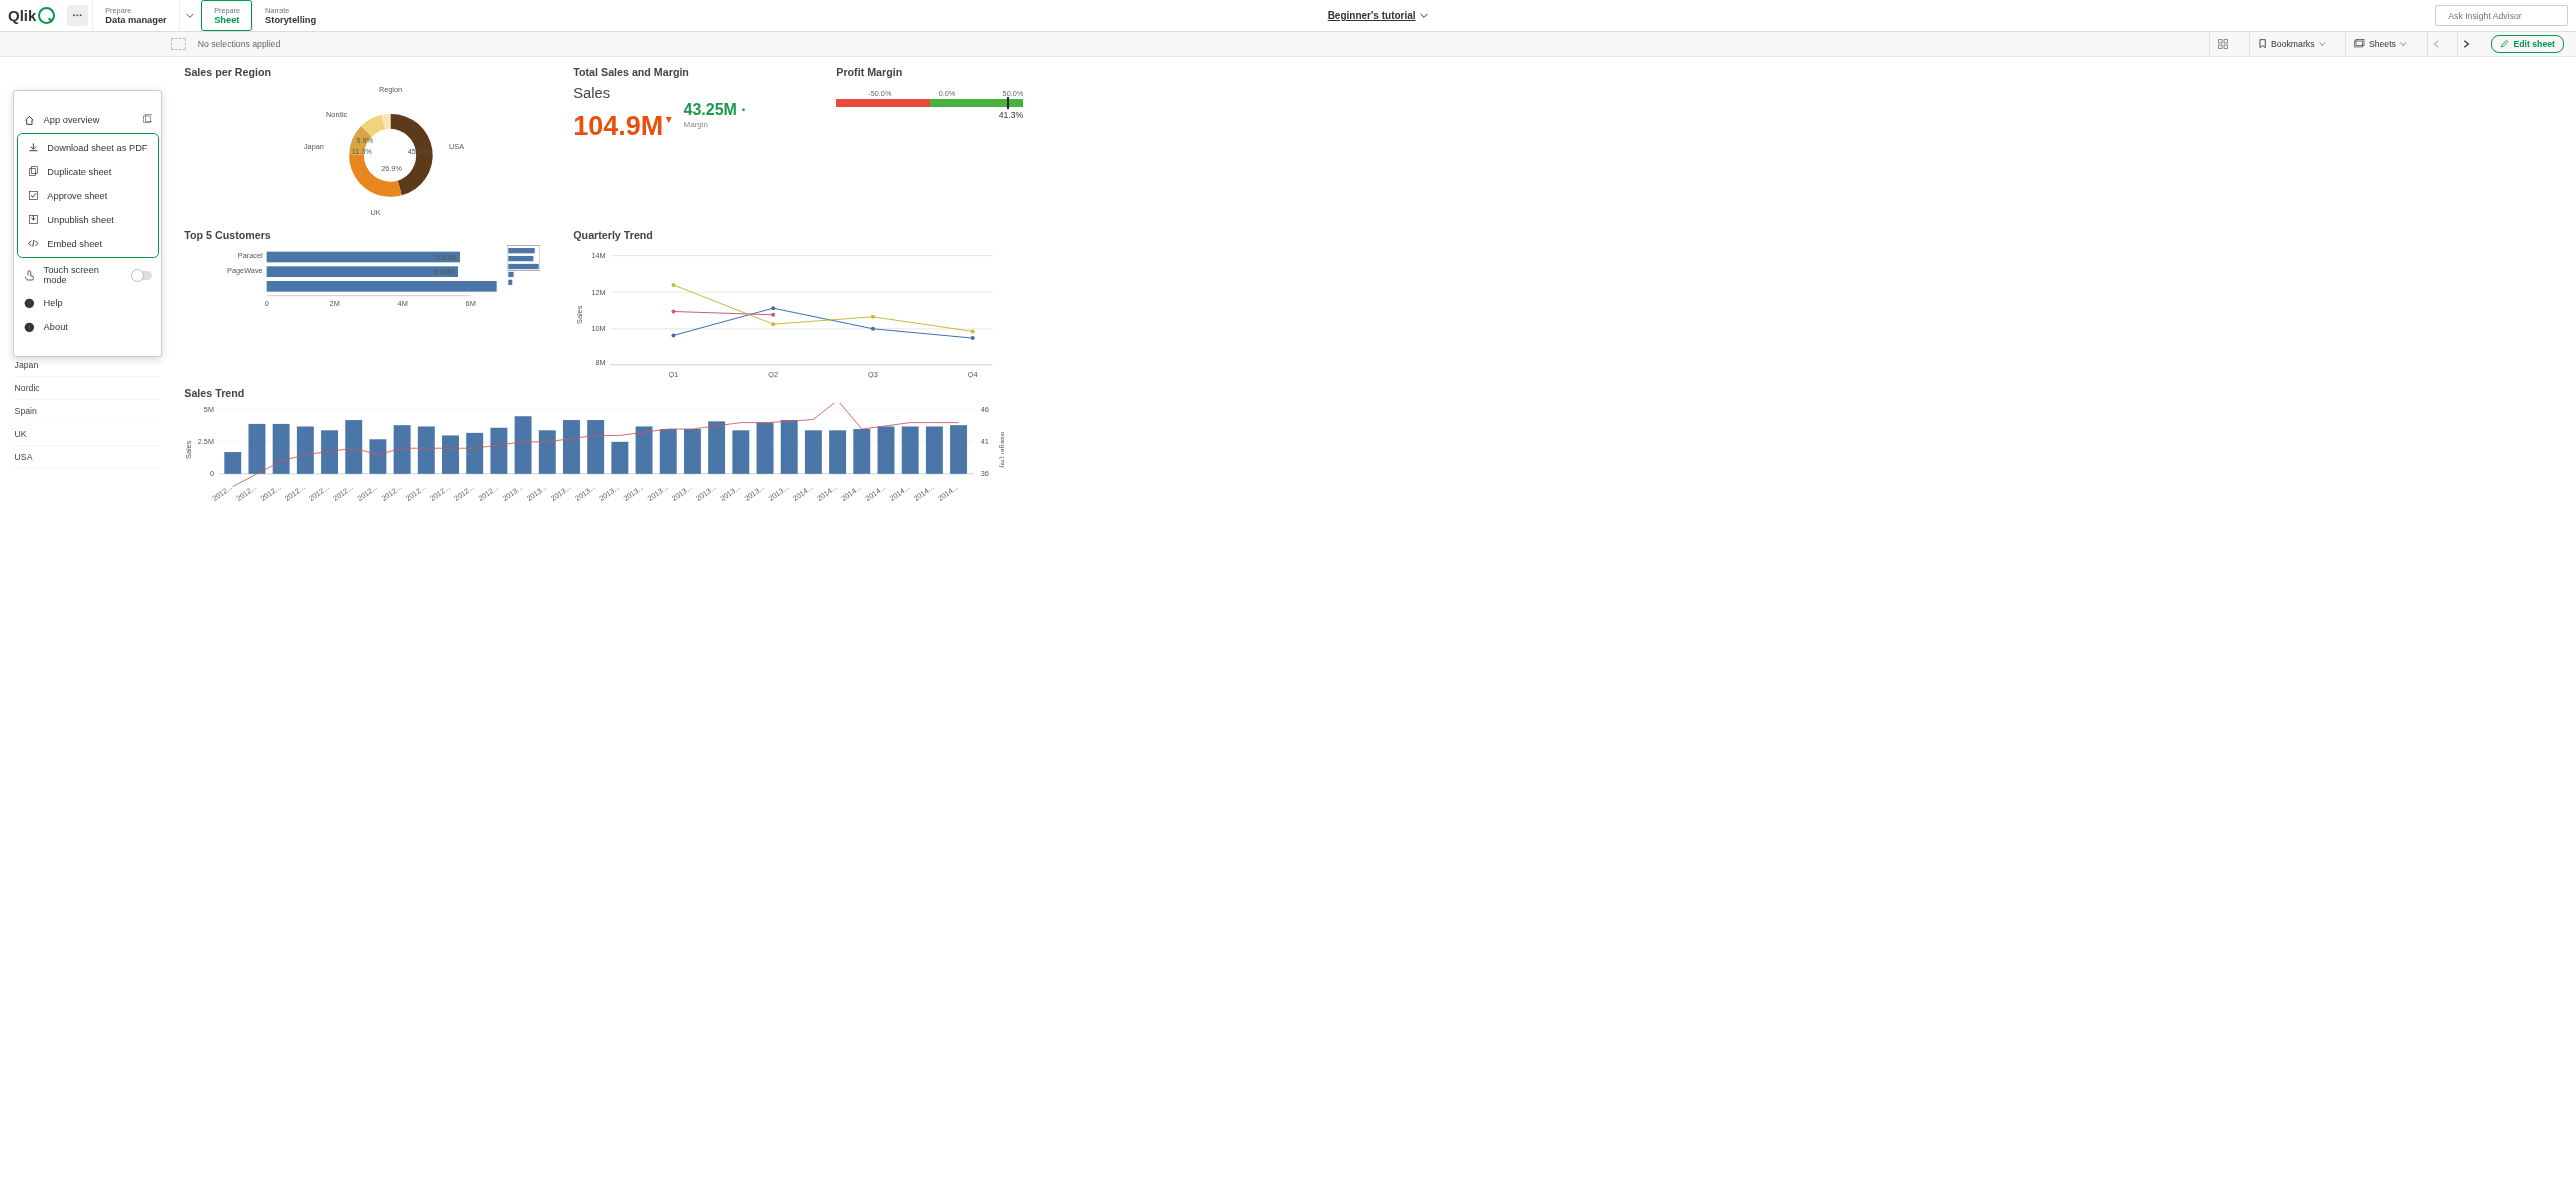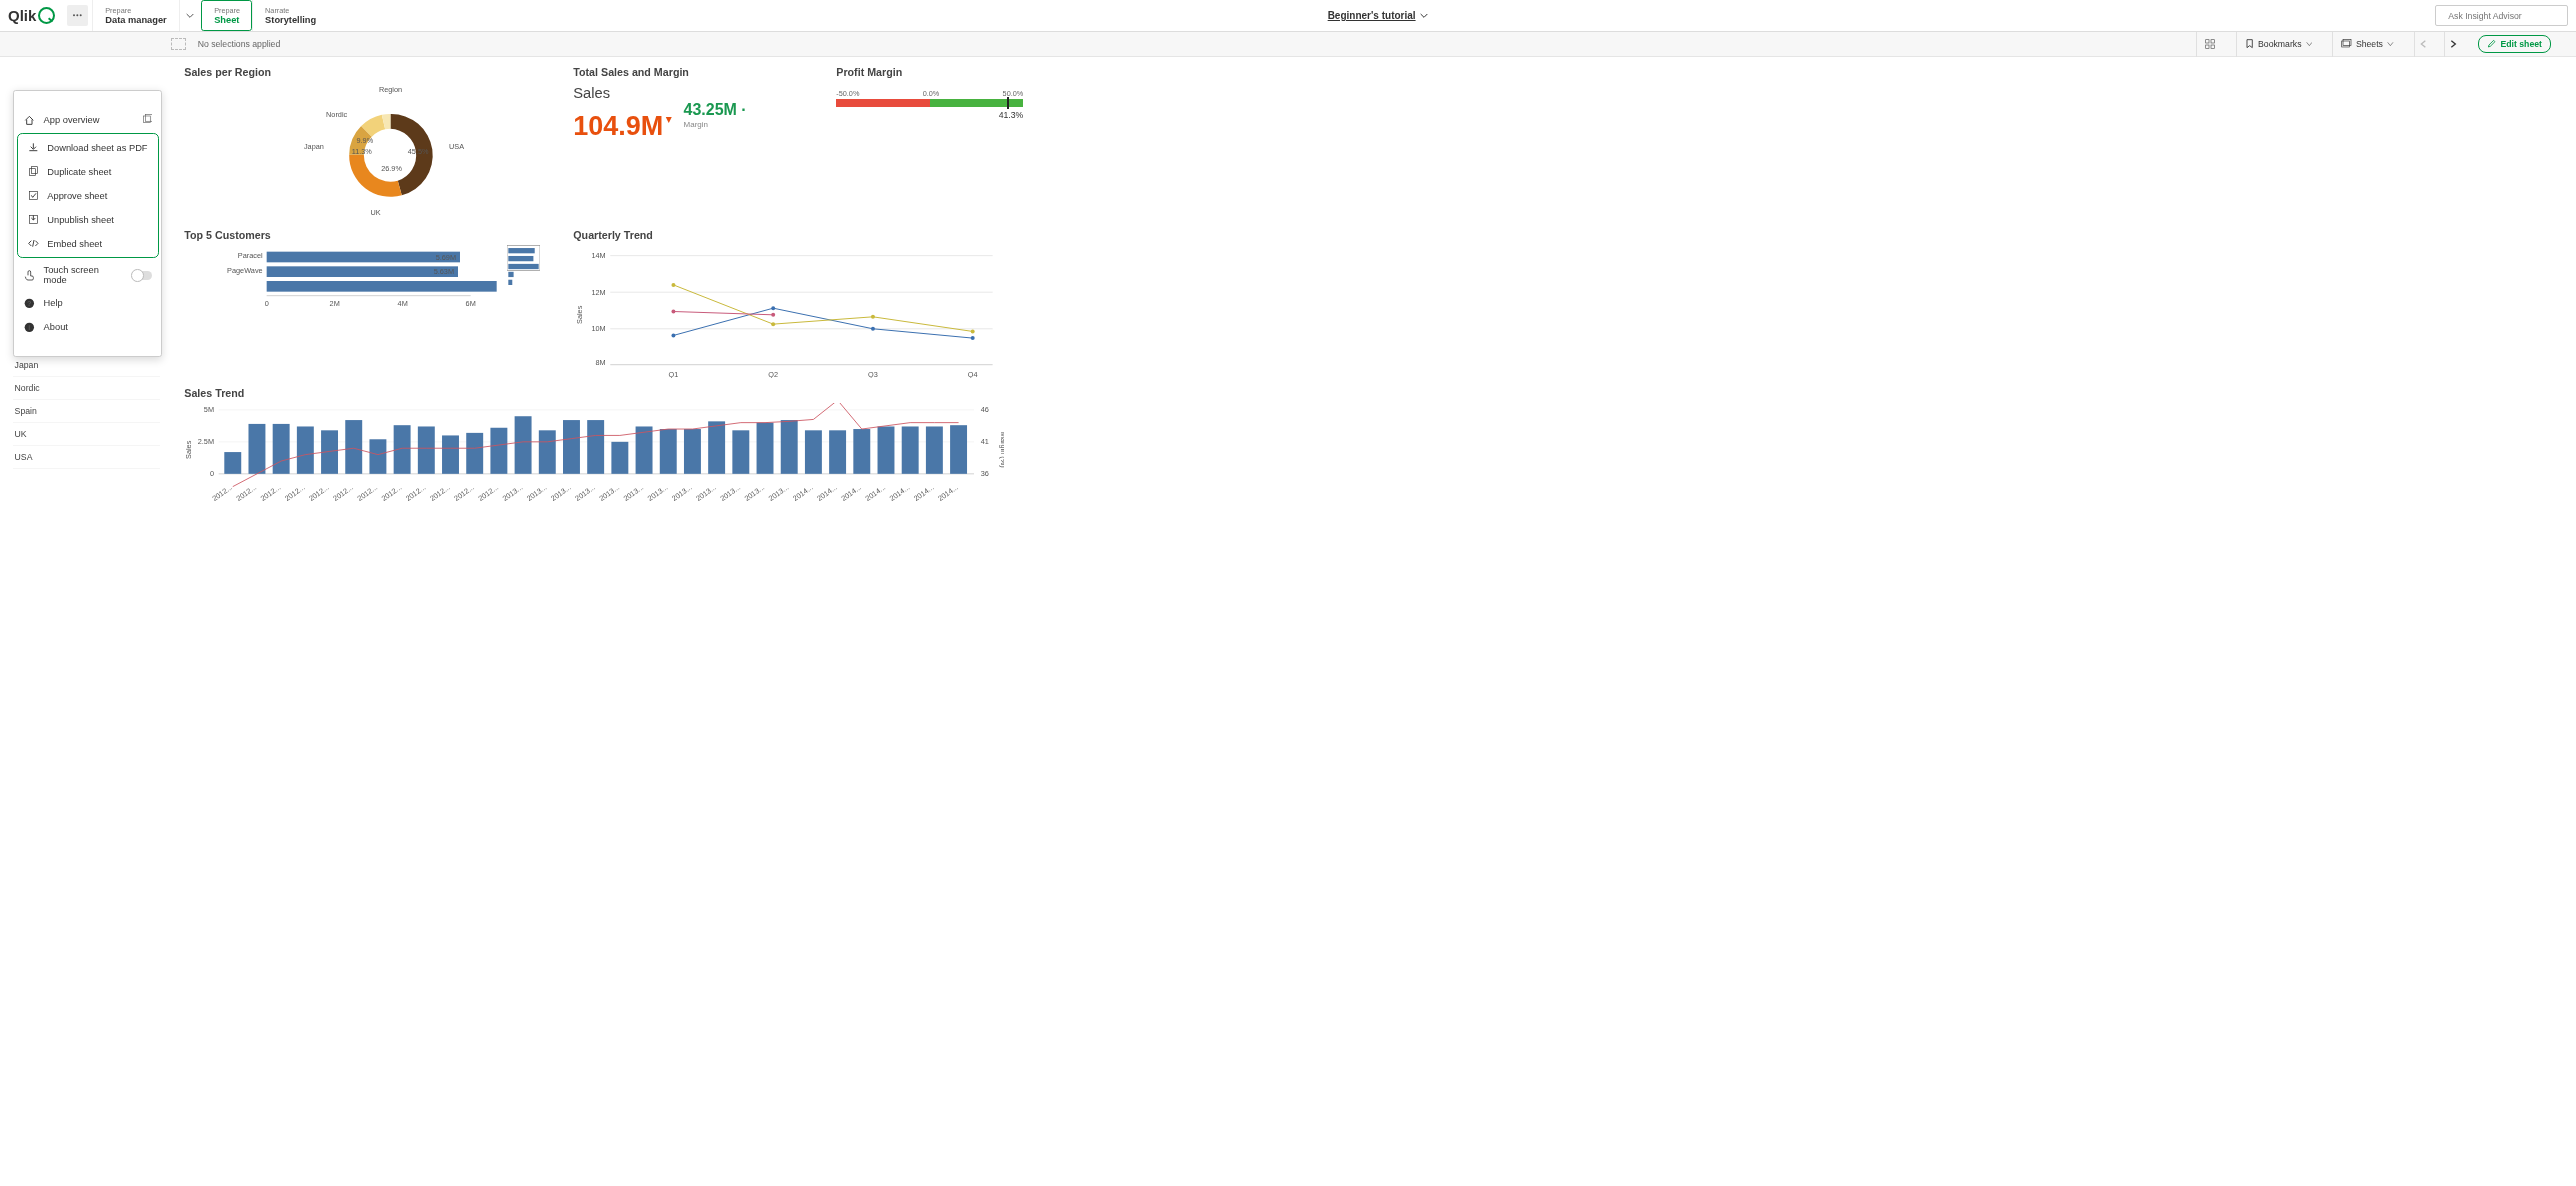--- a/index.html
+++ b/index.html
@@ -14,21 +14,21 @@
   .nav-block .sub { font-size:7.3px; color:#777; }
   .nav-block .main { font-size:9.3px; font-weight:600; color:#333;}
   .nav-block.active { outline:1.3px solid #009845; outline-offset:-1.3px; border-radius:2.7px;}
   .nav-block.active .main { color:#009845; }
   .nav-block.dd { flex-direction:row; align-items:center; padding:0 6.7px;}
   .title-center { flex:1; display:flex; align-items:center; justify-content:center; font-size:10px; font-weight:600; gap:4px;text-decoration:underline;}
   .search-box { display:flex; align-items:center; border:0.7px solid #ccc; border-radius:2px; margin:5.3px 8px; padding:0 6.7px; width:133px; color:#888;}
   .search-box input { border:none; outline:none; font-size:8.7px; flex:1; margin-left:5.3px;}
   .toolbar { display:flex; align-items:center; height:25px; background:#f7f7f7; border-bottom:0.7px solid #e5e5e5; position:relative; z-index:1;}
   .toolbar .left { display:flex; align-items:center; gap:6.7px; padding-left:171px; color:#666;}
-  .toolbar .right { margin-left:auto; display:flex; align-items:center; gap:12px; padding-right:21px;}
+  .toolbar .right { margin-left:auto; display:flex; align-items:center; gap:12px; padding-right:8px;}
   .tb-btn { display:flex; align-items:center; gap:4px; padding:0 8px; height:25px; border-left:0.7px solid #e0e0e0; cursor:pointer; font-size:8.7px; color:#333;}
   .edit-btn { color:#009845; font-weight:600; border:0.7px solid #009845; border-radius:8px; height:18.7px; margin:3.3px 4px; padding:0 8px;}
   .main-layout { display:flex; position:relative;}
   .dropdown-panel { position:absolute; top:33px; left:13.3px; width:149px; background:#fff; border:0.7px solid #ccc; border-radius:2.7px; box-shadow:0 2.7px 8px rgba(0,0,0,0.15); z-index:10; padding:17px 0;}
   .dd-item { display:flex; align-items:center; gap:8px; padding:6px 9.3px; cursor:pointer; font-size:9.3px; color:#333;}
   .dd-item .ico { width:12px; height:12px; display:flex; align-items:center; justify-content:center; color:#333;}
   .dd-item .new-tab { margin-left:auto; color:#666;}
   .dd-item .toggle { margin-left:auto; width:20px; height:9.3px; background:#ddd; border-radius:4.7px; position:relative;}
   .dd-item .toggle::after { content:""; position:absolute; width:10.7px; height:10.7px; background:#fff; border:0.7px solid #bbb; border-radius:50%; top:-1.3px; left:-0.7px;}
   .dd-group-highlight { border:1.3px solid #009845; border-radius:5.3px; margin:1.3px 2.7px; padding:1.3px 0;}
@@ -41,21 +41,21 @@
   .kpi-wrap { grid-column:2; grid-row:1;}
   .gauge-wrap { grid-column:3; grid-row:1;}
   .top5-wrap { grid-column:1; grid-row:2;}
   .qt-wrap { grid-column:2 / span 2; grid-row:2;}
   .trend-wrap { grid-column:1 / span 3; grid-row:3;}
   .kpi-sales-label { font-size:14.7px; color:#444; margin-top:6.7px;}
   .kpi-sales-val { font-size:27px; font-weight:600; color:#e8500e; display:inline-block;}
   .kpi-sub { display:inline-block; margin-left:9.3px; vertical-align:8px;}
   .kpi-sub .v { color:#1a9850; font-size:16px; font-weight:600;}
   .kpi-sub .l { color:#888; font-size:8px;}
-  .gauge-scale { display:flex; justify-content:space-between; font-size:7.3px; color:#666; margin-top:10.7px;}
+  .gauge-scale { display:flex; justify-content:space-between; font-size:7.3px; color:#666; margin-top:10.7px;margin-left:32px;}
   .gauge-bar { height:8px; display:flex; margin-top:1.3px; position:relative;}
   .gauge-bar .seg { flex:1;}
   .gauge-marker { position:absolute; top:-2px; width:2px; height:12px; background:#222;}
   .gauge-val { text-align:right; font-size:8.7px; margin-top:2.7px; color:#333;}
   svg text { font-size:11px; fill:#555;}
   .donut-area { display:flex; align-items:center; justify-content:center;}
   .bars-mini { display:inline-block; vertical-align:top;}
   .sel-dashed { border:0.7px dashed #bbb; width:14.7px; height:12px; margin-right:5.3px;}
 </style>
 </head>

